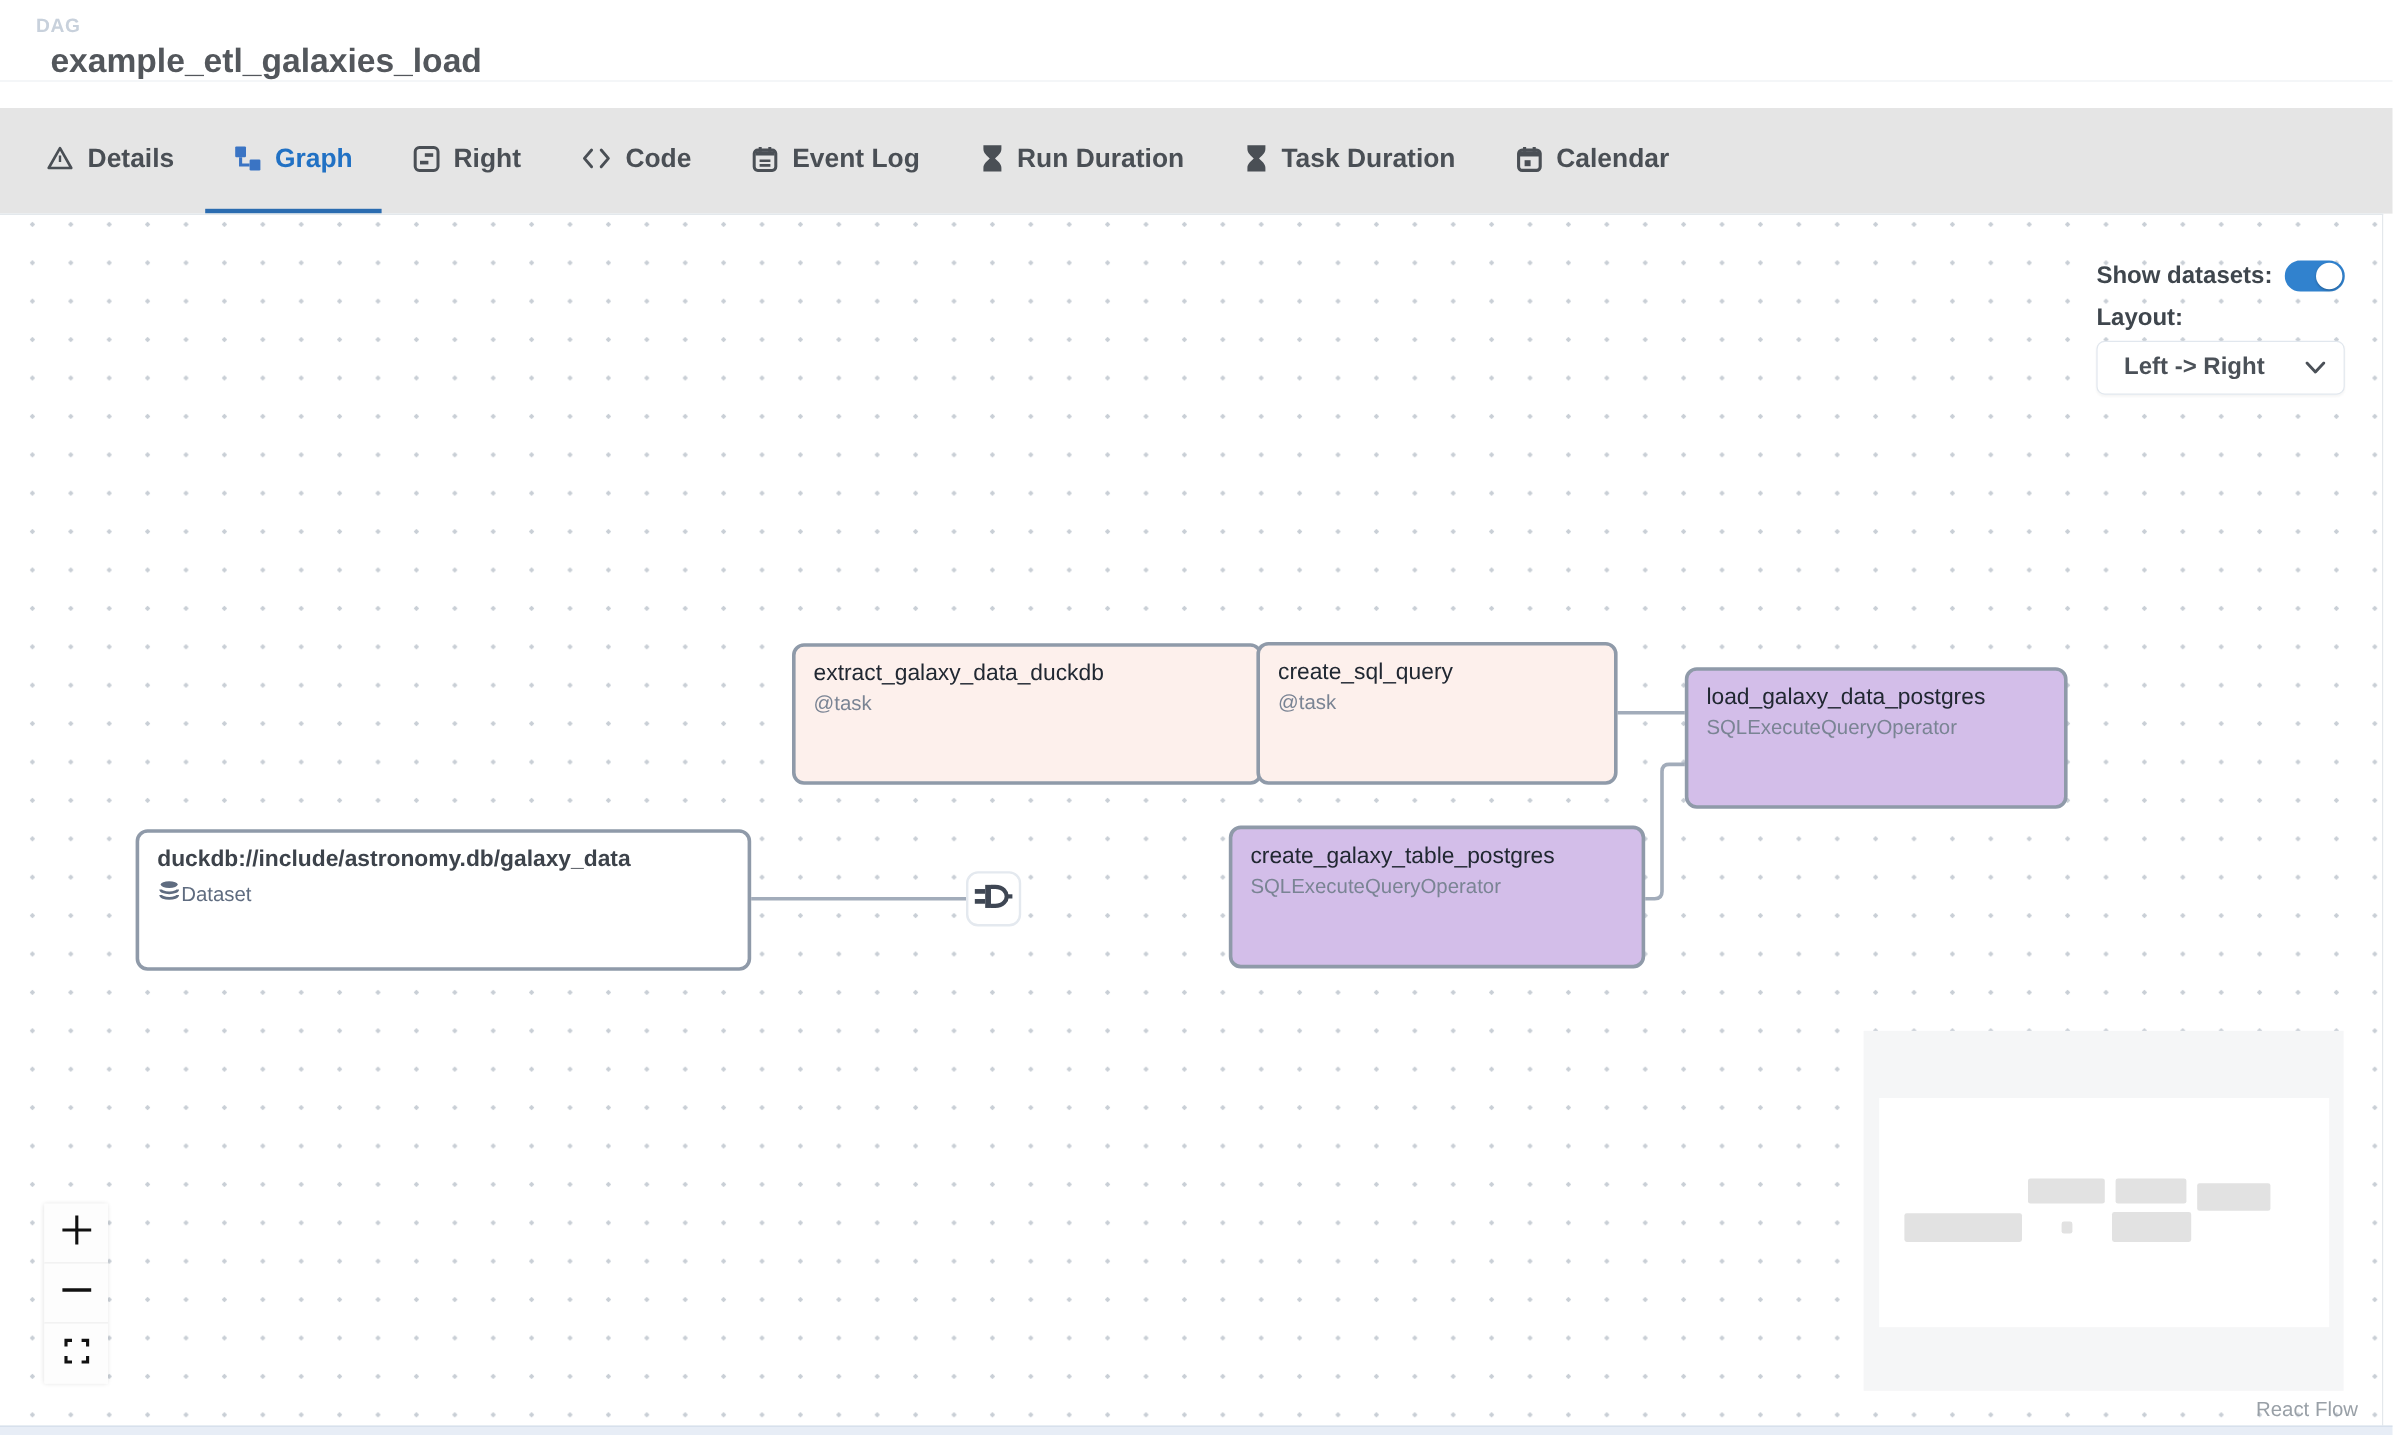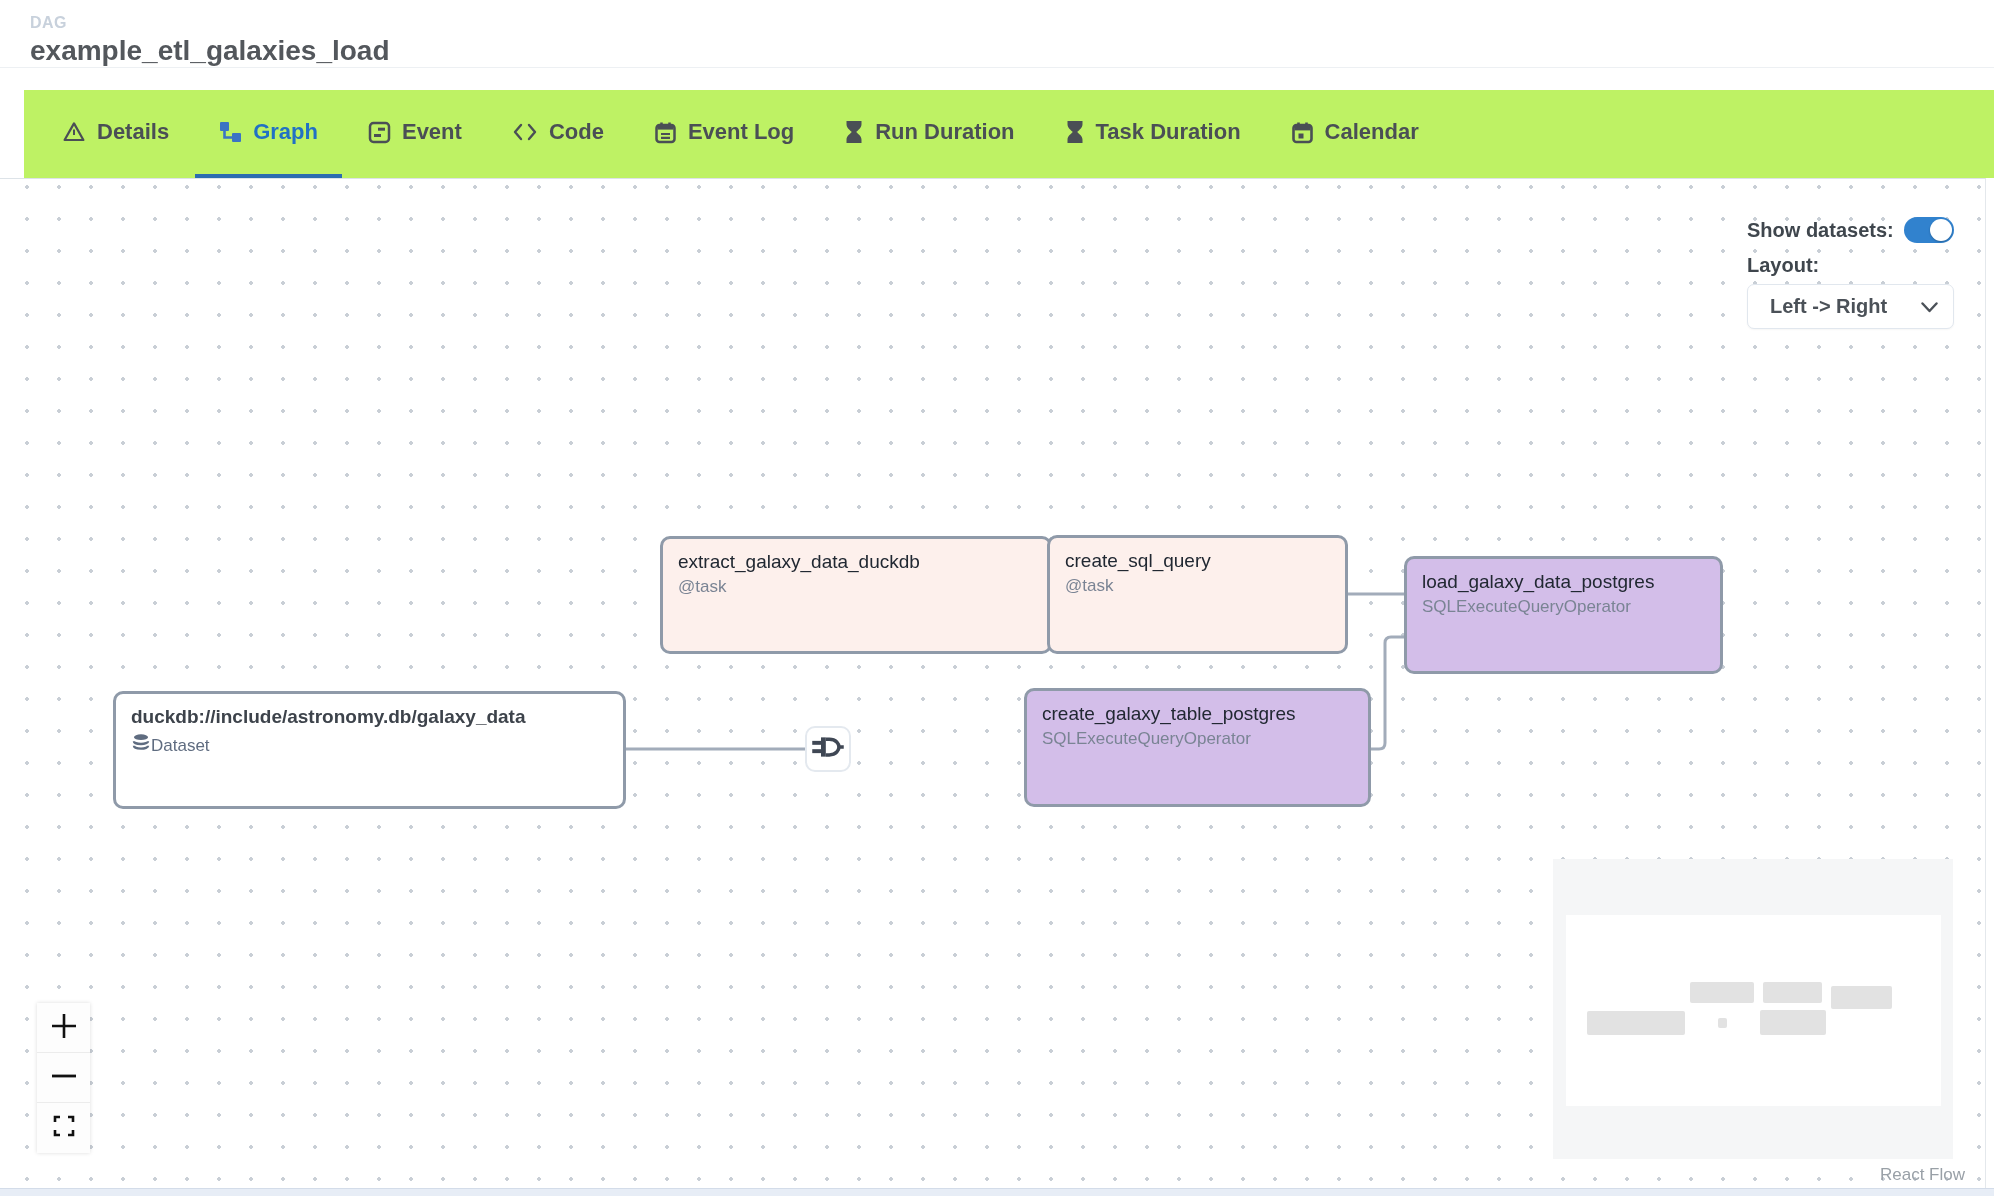--- a/index.html
+++ b/index.html
@@ -6,25 +6,25 @@
   html,body { background:#fff; }
   .page {
     position:relative; width:1994px; height:1196px; overflow:hidden;
     font-family:"Liberation Sans", sans-serif; background:#fff;
   }
 
   
   .header { position:absolute; top:0; left:0; right:0; height:68px;
             border-bottom:1px solid #edf0f3; padding:14px 0 0 30px; background:#fff; }
   .kicker { font-size:16px; font-weight:700; color:#c8d1dc; letter-spacing:.5px; }
-  .dag-title { font-size:28px; font-weight:700; color:#53575c; margin-top:3px; }
+  .dag-title { font-size:28px; font-weight:700; color:#53575c; margin-top:3px;margin-left:12px; }
 
   
   .tabbar { position:absolute; top:90px; left:0; right:0; height:88px;
-            display:flex; align-items:stretch; padding-left:14px; gap:2px; background:#bef264;margin-left:24px; }
+            display:flex; align-items:stretch; padding-left:14px; gap:2px; background:#e5e5e5; }
   .tab { display:flex; align-items:center; gap:11px; padding:0 24px;
          font-size:22px; font-weight:700; color:#4a4f55;
          border-bottom:4px solid transparent; cursor:pointer; white-space:nowrap; }
   .tab svg { display:block; }
   .tab .stroke { stroke:#4a4f55; fill:none; }
   .tab .fill   { fill:#4a4f55; }
   .tab.active { color:#2171c4; border-bottom-color:#2b6cb0; }
   .tab.active .stroke { stroke:#3a74c4; }
   .tab.active .fill   { fill:#3a74c4; }
 
@@ -126,21 +126,21 @@
       <span>Graph</span>
     </div>
     <div class="tab">
       <span>
         <svg width="23" height="23" viewBox="0 0 23 23">
             <rect class="stroke" stroke-width="2.5" x="2" y="2" width="19" height="19" rx="3.5"></rect>
             <rect class="fill" x="10" y="6.7" width="7" height="3"></rect>
             <rect class="fill" x="6" y="13" width="7" height="3"></rect>
           </svg>
       </span>
-      <span>Event</span>
+      <span>Right</span>
     </div>
     <div class="tab">
       <span>
         <svg width="26" height="22" viewBox="0 0 26 22">
             <path class="stroke" stroke-width="2.4" stroke-linecap="round" stroke-linejoin="round" d="M9 4 3 11l6 7M17 4l6 7-6 7"></path>
           </svg>
       </span>
       <span>Code</span>
     </div>
     <div class="tab">

